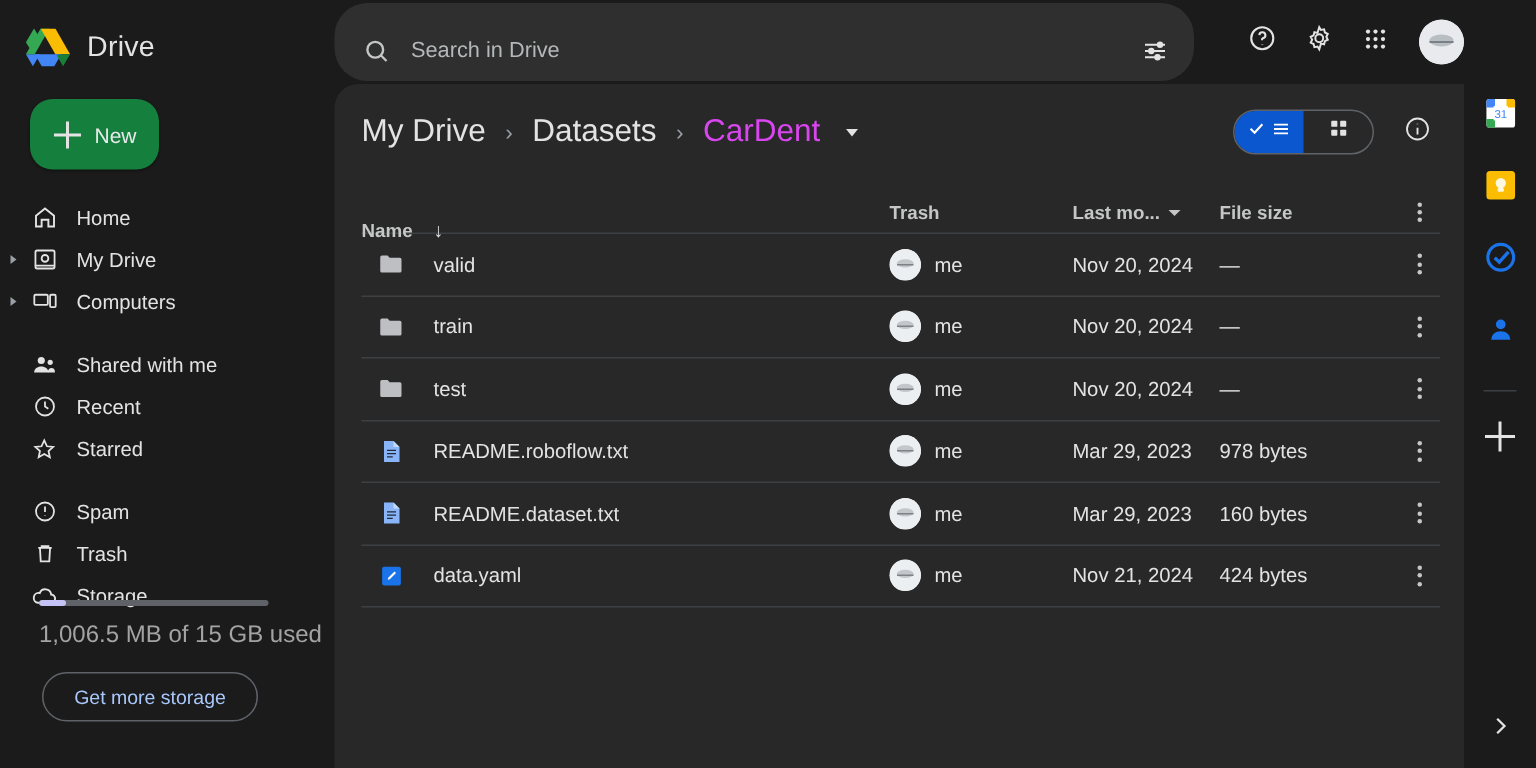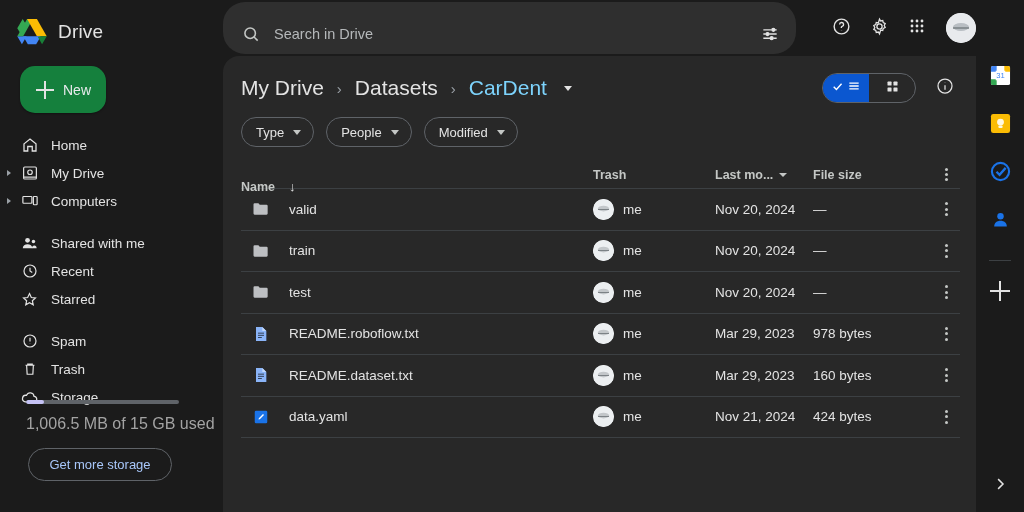--- a/index.html
+++ b/index.html
@@ -112,21 +112,21 @@
     background: #282828;
     border-top-left-radius: 16px;
     margin-left: 3px;
     position: relative;
     overflow: hidden;
   }
 
   .bc-row { display: flex; align-items: center; height: 58px; padding: 6px 16px 0 18px; }
   .bc { display: flex; align-items: center; gap: 13px; flex: 1 1 auto; }
   .bc-item { font-size: 21px; color: #e3e3e3; cursor: pointer; white-space: nowrap; }
-  .bc-item.cur { color: #7dd3fc; }
+  .bc-item.cur { color: #d946ef; }
   .bc-sep { color: #9aa0a6; font-size: 15px; }
   .bc-caret {
     width: 0; height: 0; margin-left: 4px;
     border-top: 5px solid #e3e3e3;
     border-left: 4.5px solid transparent;
     border-right: 4.5px solid transparent;
     cursor: pointer;
   }
   .view-toggle {
     display: flex; align-items: center;
@@ -466,34 +466,20 @@
         <div class="info-btn">
           <span>
             <svg viewBox="0 0 24 24" width="20" height="20" fill="none" stroke="#e3e3e3" stroke-width="1.5">
               <circle cx="12" cy="12" r="8.4"></circle>
               <path d="M12 11v5.4M12 7.8v.3"></path>
             </svg>
           </span>
         </div>
       </div>
 
-      <div class="chips">
-        <div class="chip">
-          <span>Type</span>
-          <span class="chip-caret"></span>
-        </div>
-        <div class="chip">
-          <span>People</span>
-          <span class="chip-caret"></span>
-        </div>
-        <div class="chip">
-          <span>Modified</span>
-          <span class="chip-caret"></span>
-        </div>
-      </div>
 
       <div class="tbl">
         <div class="thead">
           <div class="th-name">
             <span>Name</span>
             <span class="sort-arrow">↓</span>
           </div>
           <div class="th-owner">
             <span>Trash</span>
           </div>

